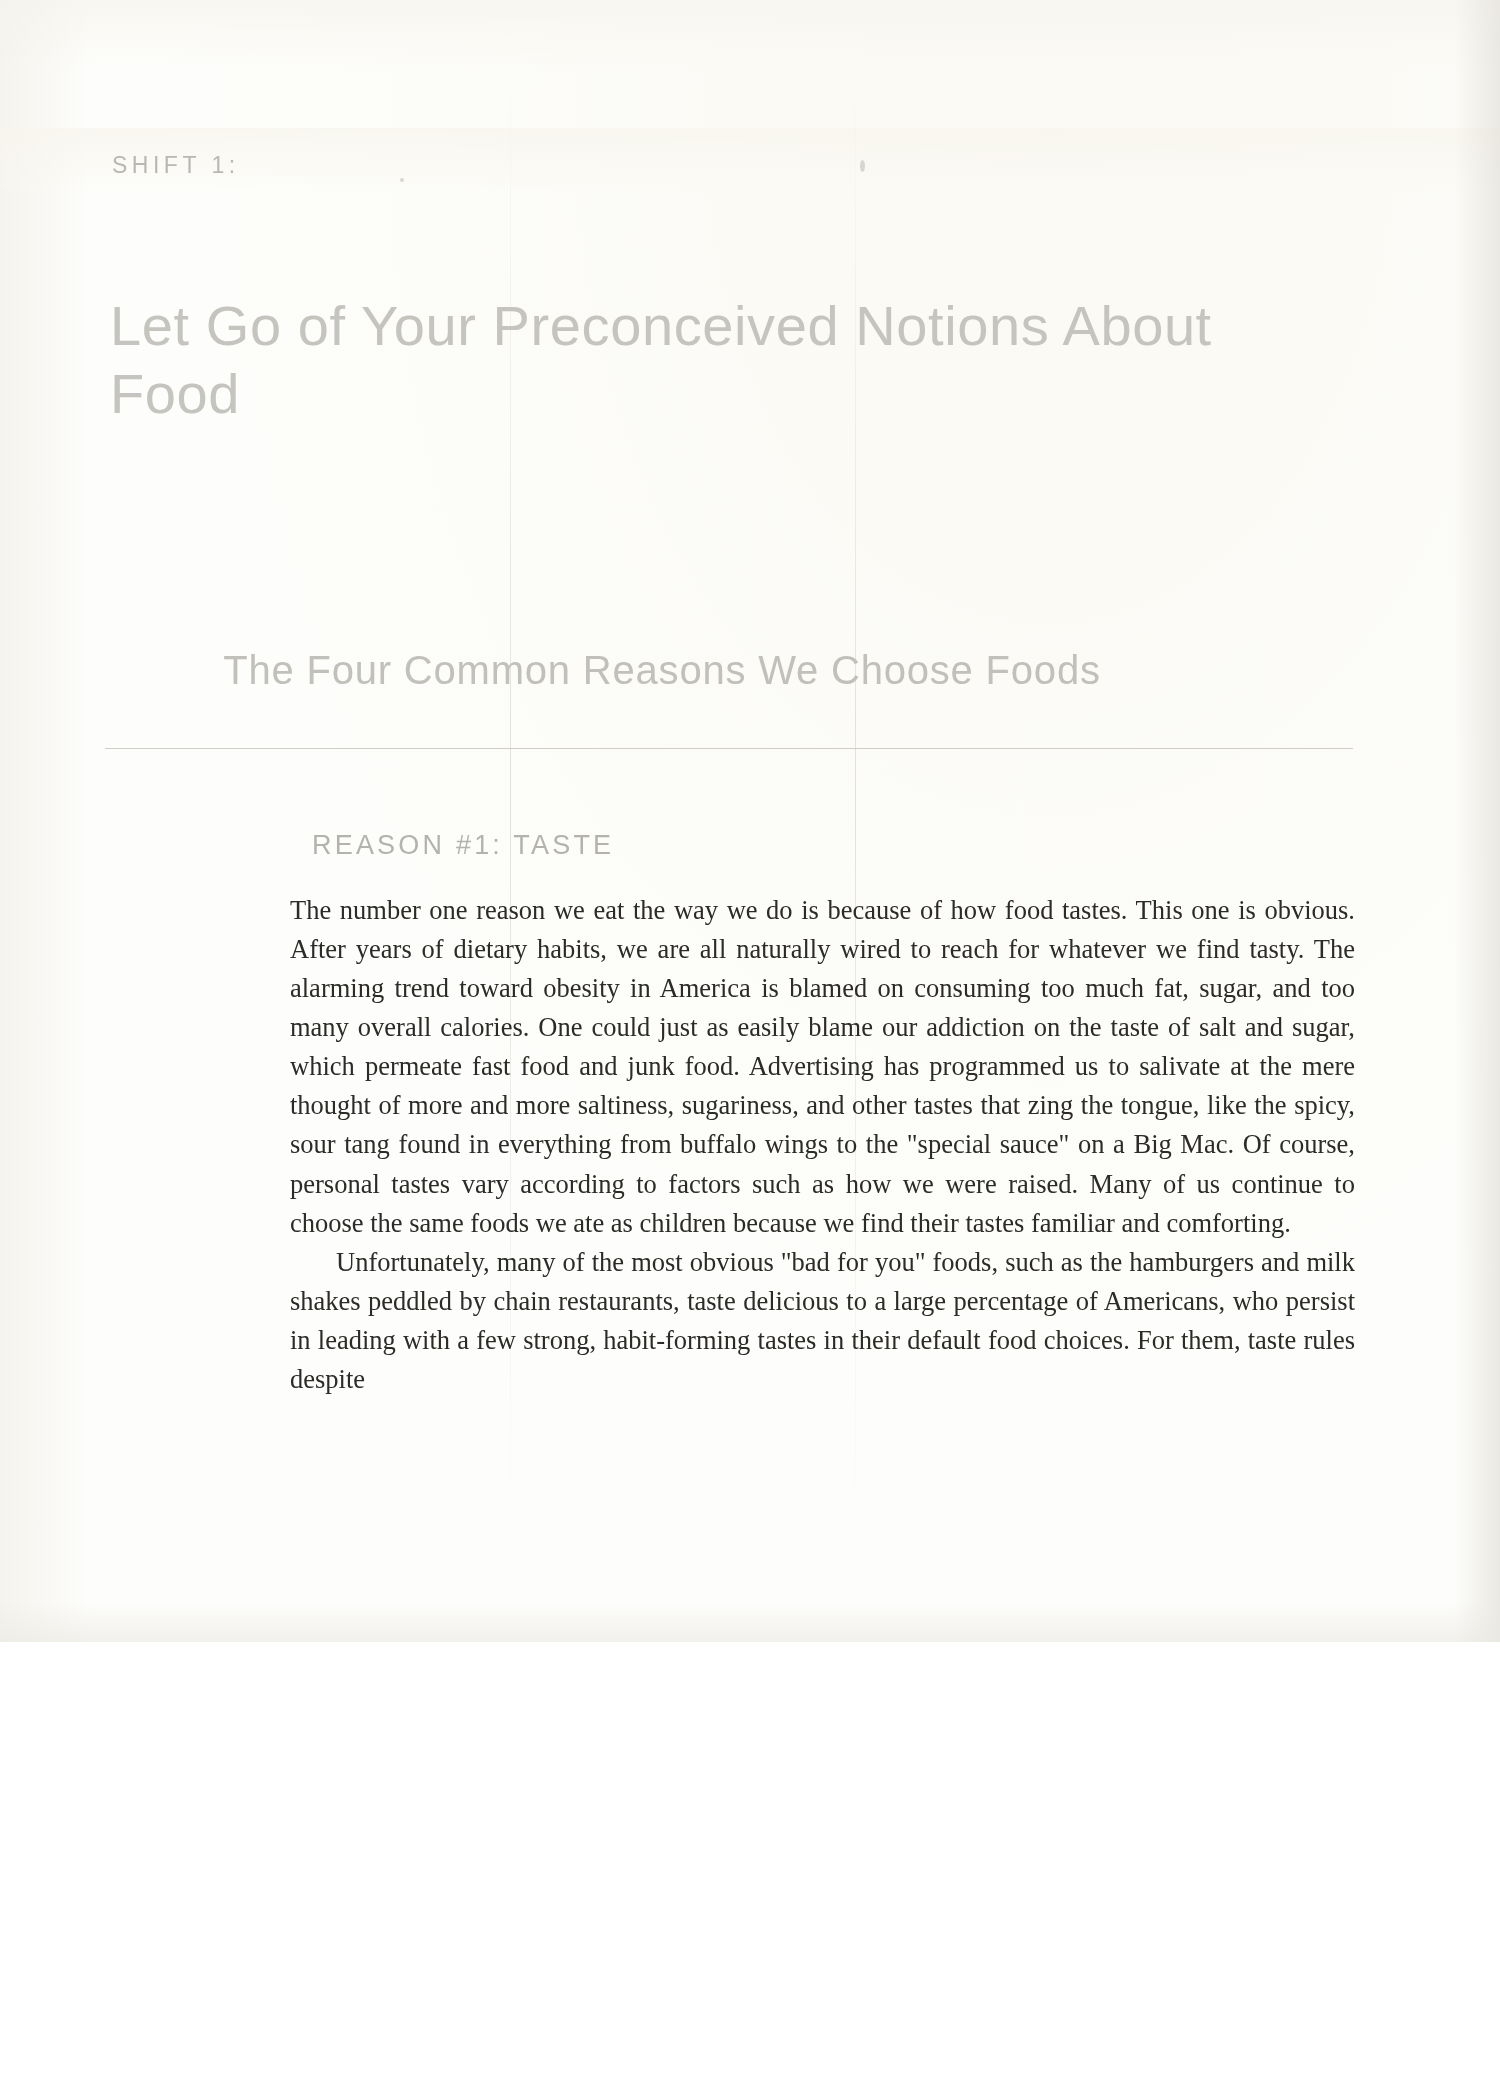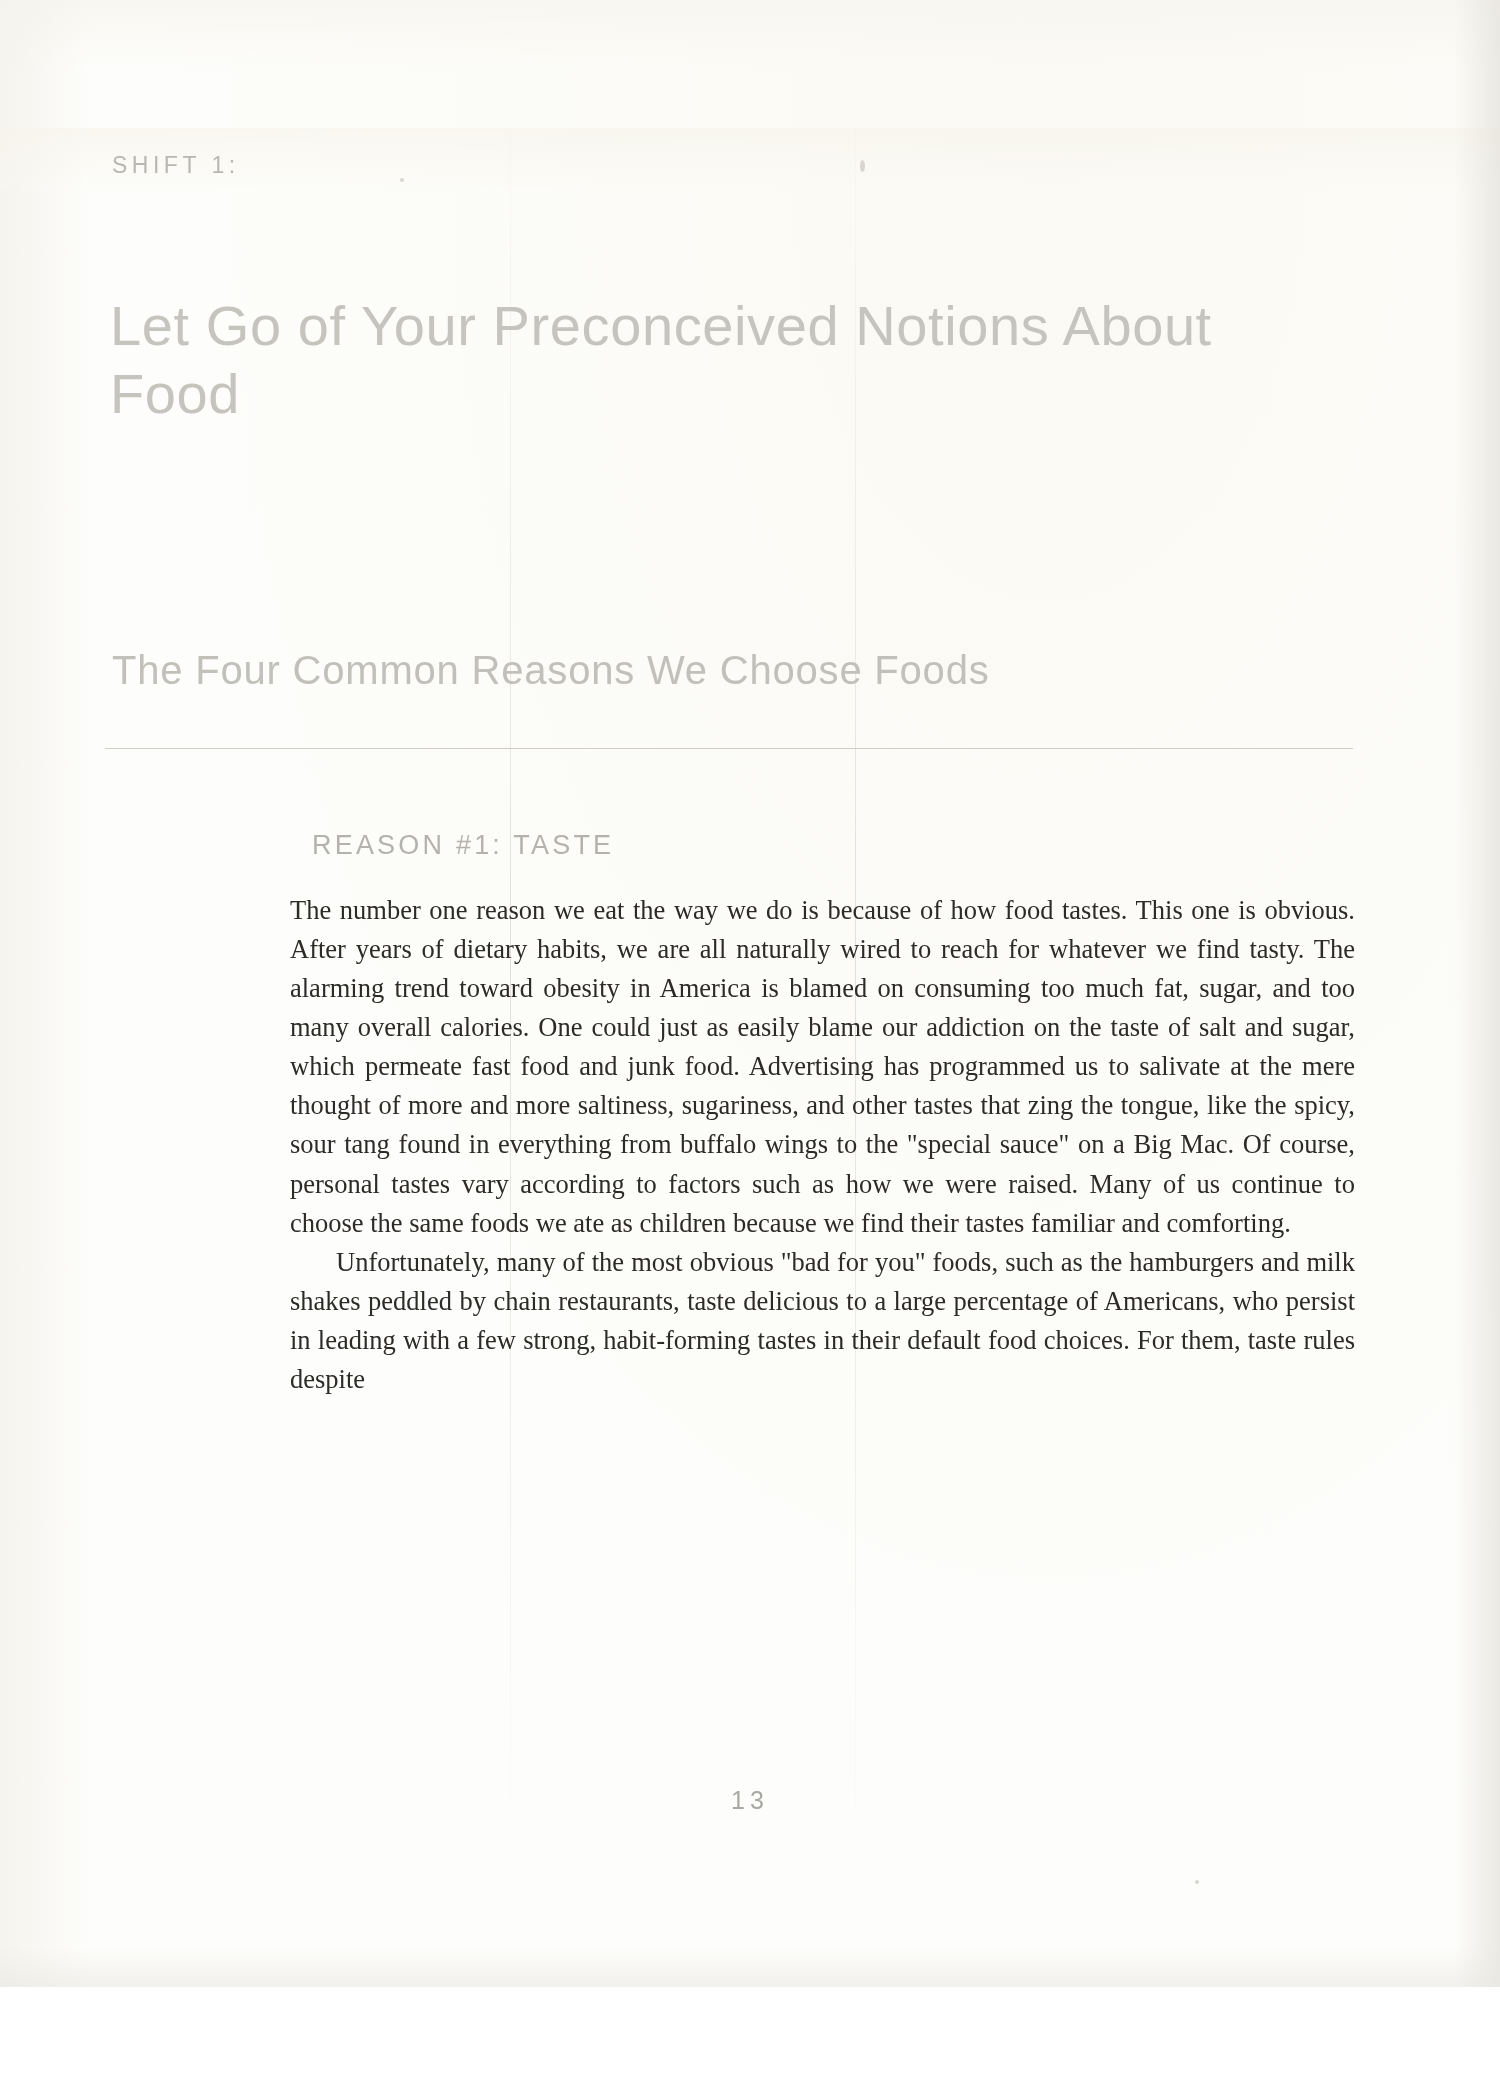--- a/index.html
+++ b/index.html
@@ -3,21 +3,21 @@
 <meta charset="utf-8">
 <style>
   html, body {
     margin: 0;
     padding: 0;
     background: #ffffff;
   }
   .page {
     position: relative;
     width: 1500px;
-    height: 1987px;
+    height: 1642px;
     background: #fdfdfb;
     overflow: hidden;
     font-family: "Liberation Serif", serif;
   }
   
   .paper-tint {
     position: absolute;
     inset: 0;
     background:
       linear-gradient(90deg, rgba(244,242,236,0.85) 0px, rgba(255,255,255,0) 90px),
@@ -84,20 +84,21 @@
     position: absolute;
     left: 112px;
     top: 610px;
     width: 1100px;
     font-family: "Liberation Sans", sans-serif;
     font-weight: 300;
     font-size: 40px;
     line-height: 1.35;
     letter-spacing: 0.8px;
     color: #c2c0ba;
+    text-align: center;
   }
   .rule {
     position: absolute;
     left: 105px;
     top: 748px;
     width: 1248px;
     height: 1px;
     background: #cfcdc6;
   }
 

